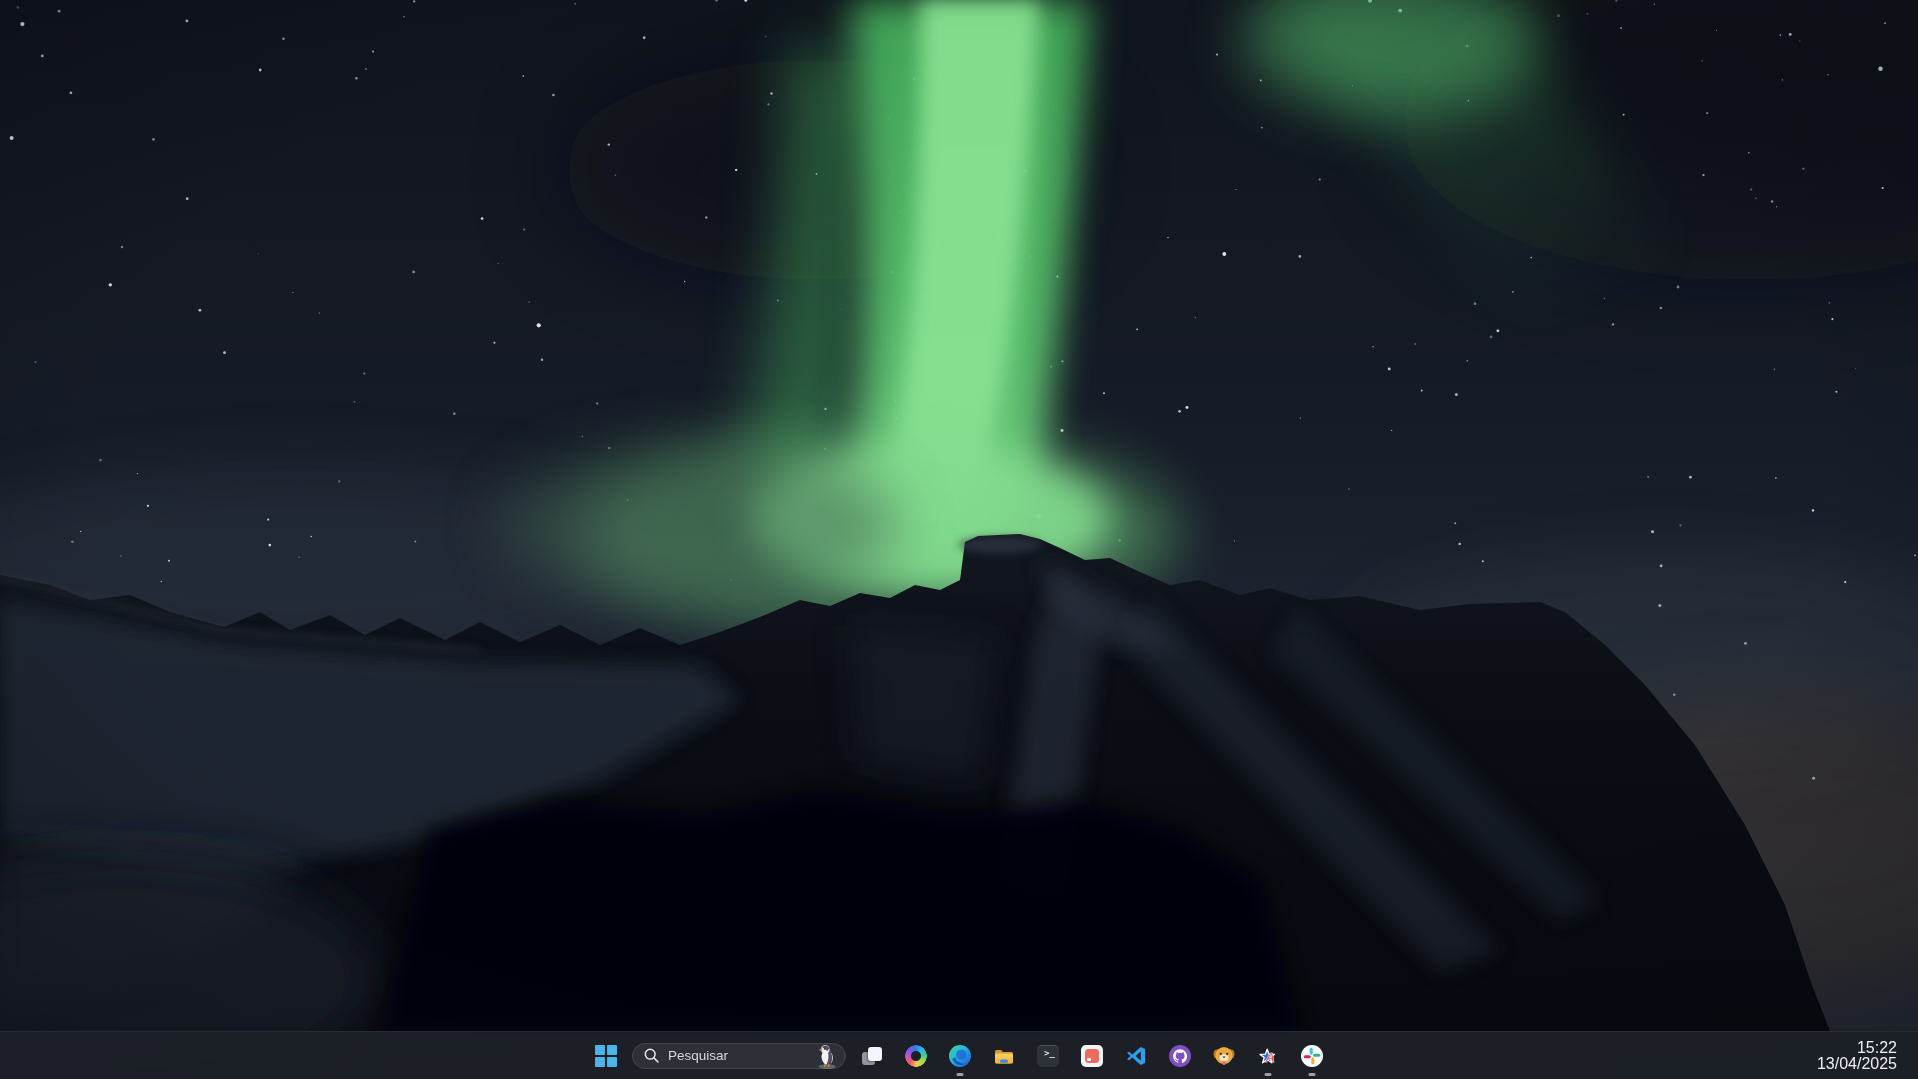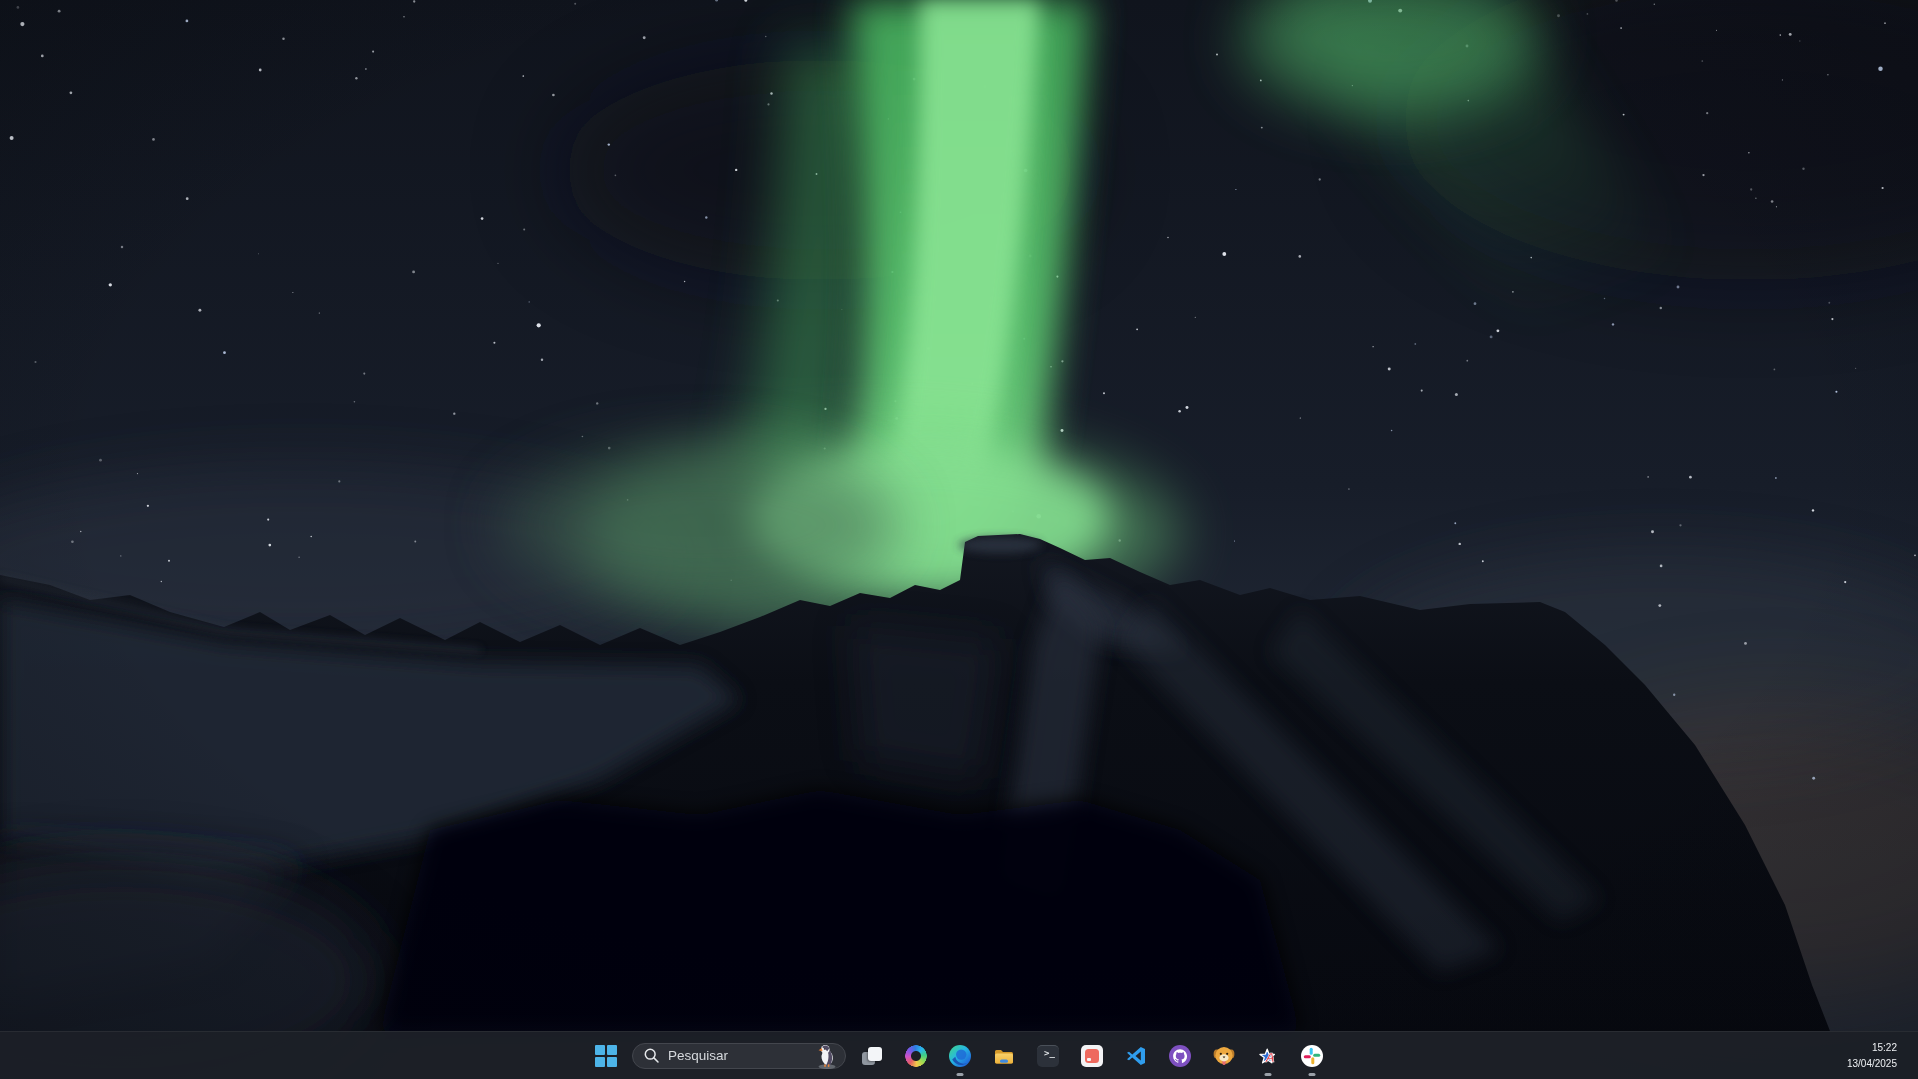--- a/index.html
+++ b/index.html
@@ -56,21 +56,21 @@
     padding: 3px 0 0 3px; line-height: 1;
   }
   
   .red-app { width: 22px; height: 22px; background: #f3f3f5; border-radius: 5px; display: flex; align-items: center; justify-content: center; }
   .red-app .inner { width: 14px; height: 14px; background: #ee695e; border-radius: 3.5px; position: relative; }
   .red-app .dash { position: absolute; left: 2px; bottom: 2px; width: 4px; height: 2.5px; background: #f3f3f5; border-radius: 1px; }
   
   .clock {
     position: absolute; right: 0; top: 0; height: 100%; padding: 0 21px 0 10px;
     display: flex; flex-direction: column; justify-content: center; align-items: flex-end;
-    color: #eef0f3; font-size: 10px; line-height: 15.5px; cursor: pointer;
+    color: #eef0f3; font-size: 16px; line-height: 15.5px; cursor: pointer;
   }
 </style>
 </head>
 <body>
 
 <div class="desktop">
   <svg class="wallpaper" viewBox="0 0 1918 1079" preserveAspectRatio="none">
     <defs>
       <linearGradient id="sky" x1="0" y1="0" x2="0" y2="1">
         <stop offset="0" stop-color="#10141d"></stop>

